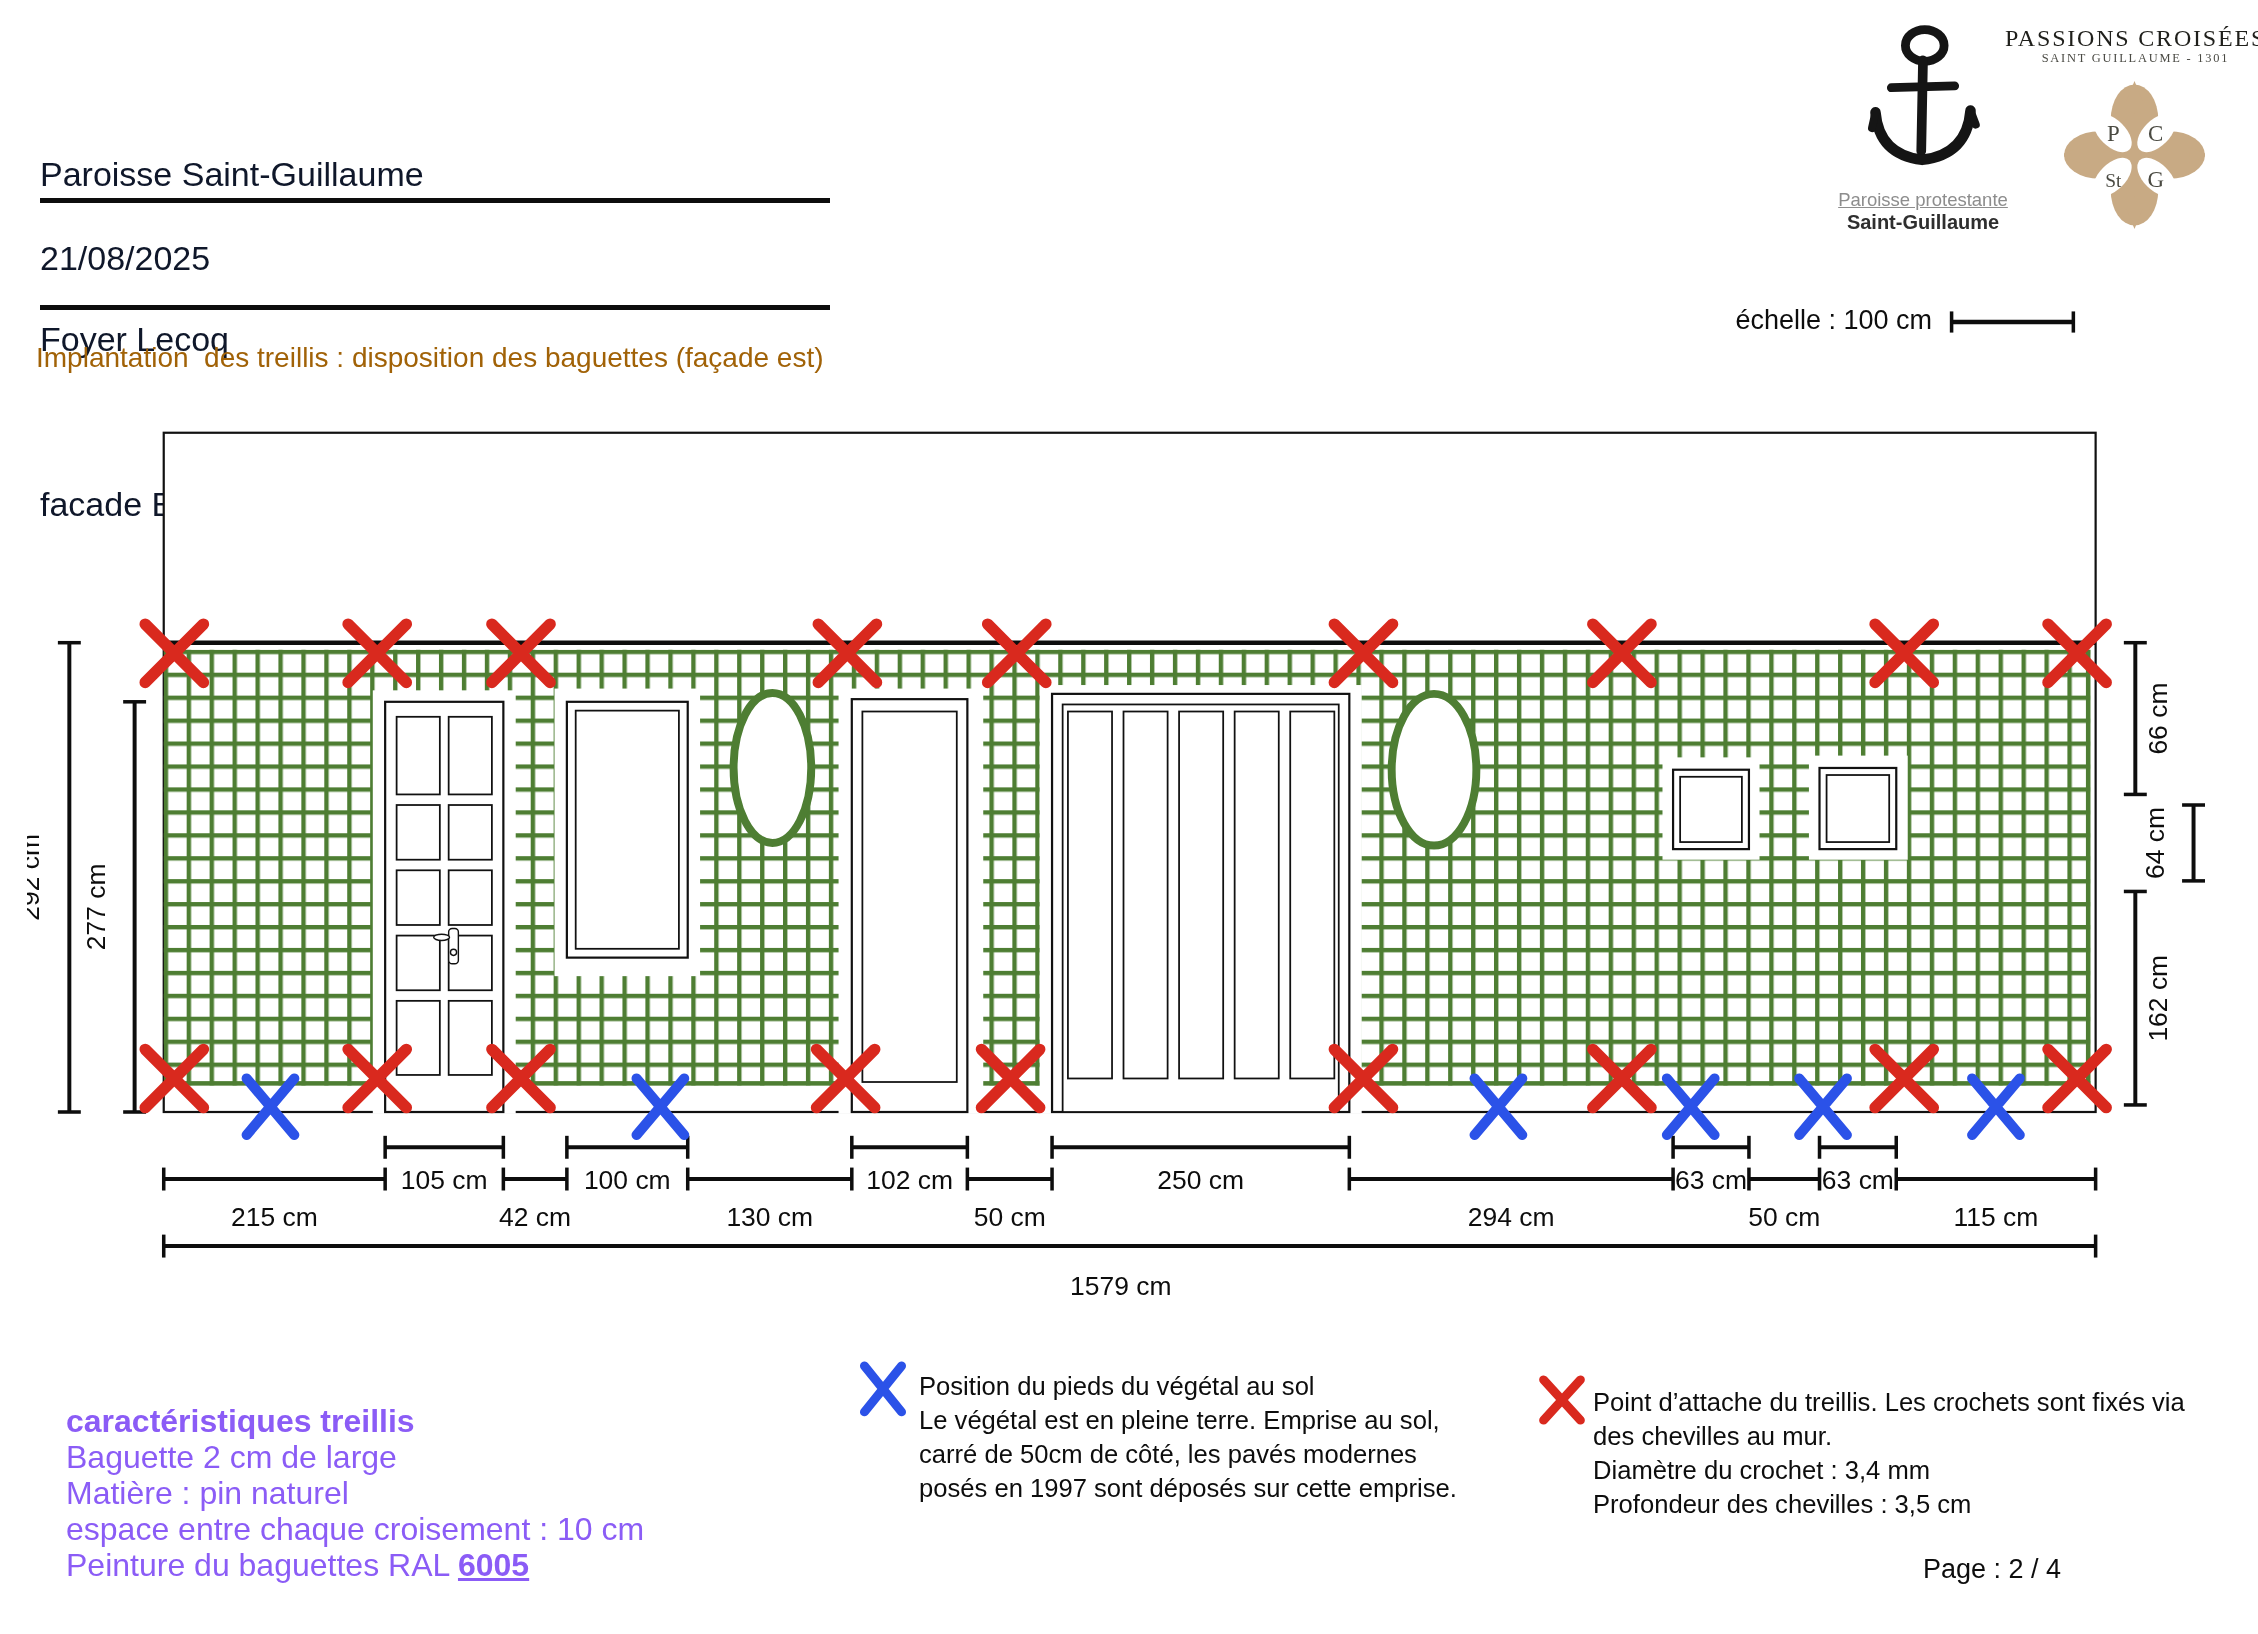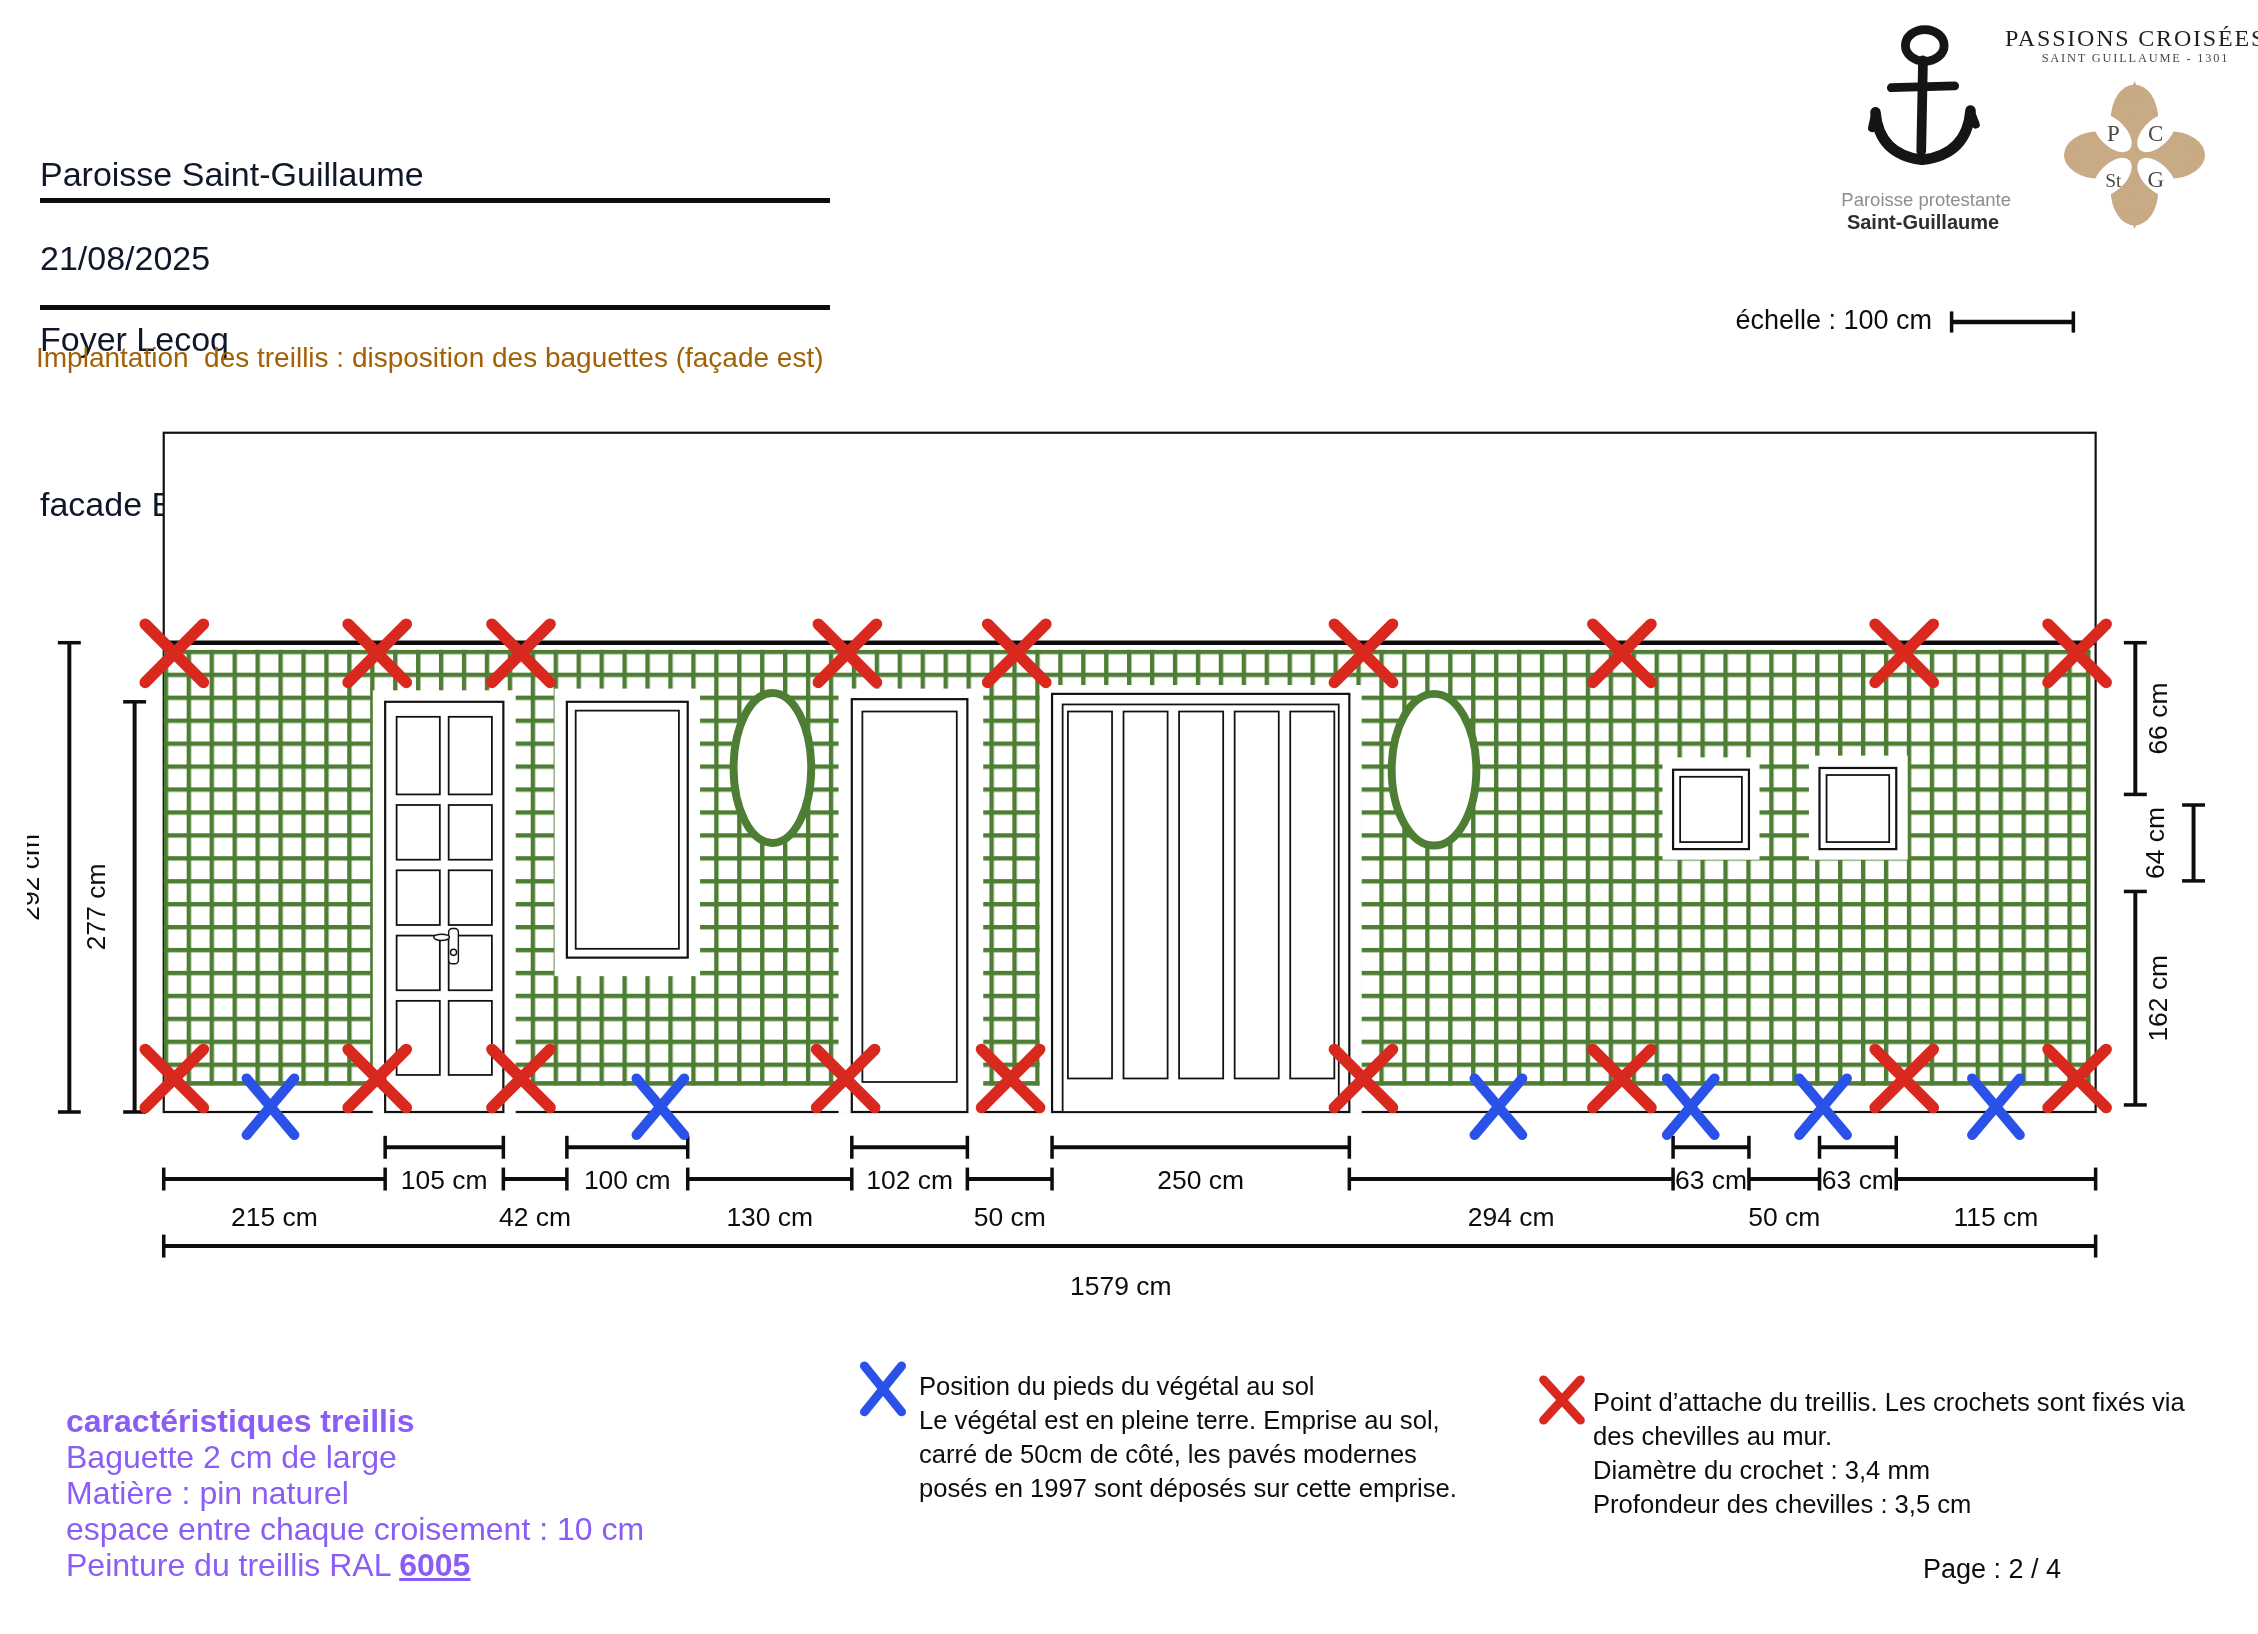--- a/index.html
+++ b/index.html
@@ -3,21 +3,21 @@
 <meta charset="utf-8">
 <style>
   html,body{margin:0;padding:0;background:#e8e8e8;}
   .page{position:relative;width:2258px;height:1635px;background:#ffffff;overflow:hidden;
         font-family:"Liberation Sans", sans-serif;color:#111;}
   .abs{position:absolute;}
   .hdr{left:40px;font-size:34px;line-height:55px;color:#0f172a;white-space:pre;}
   .divider{left:40px;width:790px;height:5.3px;background:#0d0d0d;}
   .title{left:36px;font-size:28px;color:#a16207;white-space:pre;}
   .scaletxt{font-size:27px;text-align:right;color:#0d0d0d;}
-  .logocap1{font-size:18.5px;color:#8d8d8d;text-align:right;}
+  .logocap1{font-size:18.5px;color:#8d8d8d;text-align:center;text-decoration:underline;}
   .logocap2{font-size:20px;color:#2f2f2f;font-weight:bold;text-align:center;}
   .pc-title{font-family:"Liberation Serif", serif;font-size:24px;letter-spacing:1.8px;color:#1f1f1b;text-align:center;white-space:nowrap;}
   .pc-sub{font-family:"Liberation Serif", serif;font-size:12.4px;letter-spacing:1.8px;color:#4a4a44;text-align:center;white-space:nowrap;}
   .leg{font-size:32px;line-height:36px;color:#8b5cf6;}
   .leg2{font-size:25.6px;line-height:34px;color:#0d0d0d;}
   .bold{font-weight:bold;}
   .bu{font-weight:bold;text-decoration:underline;}
   .pagenum{font-size:27px;color:#0d0d0d;text-align:left;}
   svg text.dimtxt{font-family:"Liberation Sans", sans-serif;font-size:30px;fill:#0d0d0d;}
 </style>
@@ -271,21 +271,21 @@
         <path d="M2039,1222 L2093,1286 M2093,1222 L2039,1286" stroke="#2b52e8" stroke-width="11.5" stroke-linecap="round" fill="none"></path>
         <path d="M2235,1222 L2289,1286 M2289,1222 L2235,1286" stroke="#2b52e8" stroke-width="11.5" stroke-linecap="round" fill="none"></path>
       </g>
   </svg>
 
   <div class="abs leg" style="left:66px;top:1403px;">
     <div class="bold">caractéristiques treillis</div>
     <div>Baguette 2 cm de large</div>
     <div>Matière : pin naturel</div>
     <div>espace entre chaque croisement : 10 cm</div>
-    <div><span>Peinture du treillis RAL </span><span class="bu">6005</span></div>
+    <div><span>Peinture du baguettes RAL </span><span class="bu">6005</span></div>
   </div>
 
   <svg class="abs" style="left:852px;top:1357px;" width="62" height="62" viewBox="0 0 70 70">
     <path d="M14,10 L56,62 M56,10 L14,62" stroke="#2b52e8" stroke-width="10" stroke-linecap="round" fill="none"></path>
   </svg>
   <div class="abs leg2" style="left:919px;top:1369px;">
     <div>Position du pieds du végétal au sol</div>
     <div>Le végétal est en pleine terre. Emprise au sol,</div>
     <div>carré de 50cm de côté, les pavés modernes</div>
     <div>posés en 1997 sont déposés  sur cette emprise.</div>

